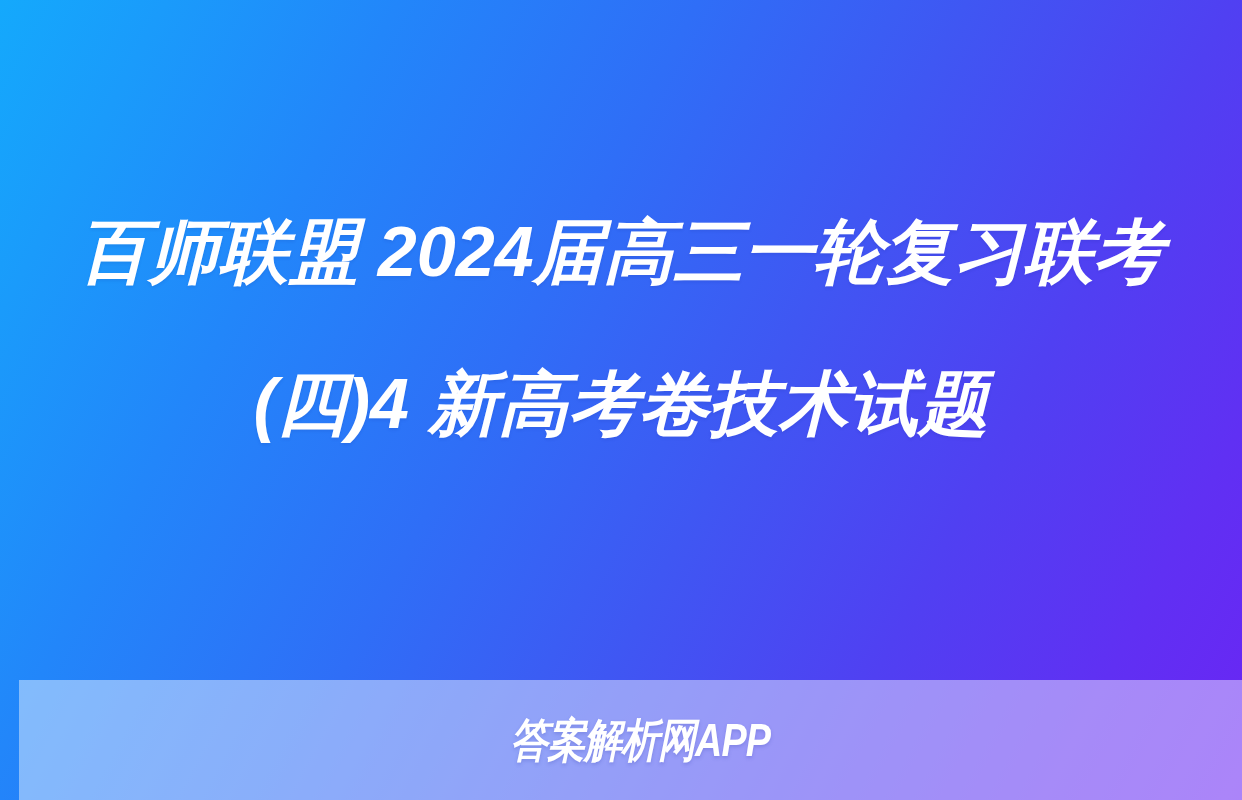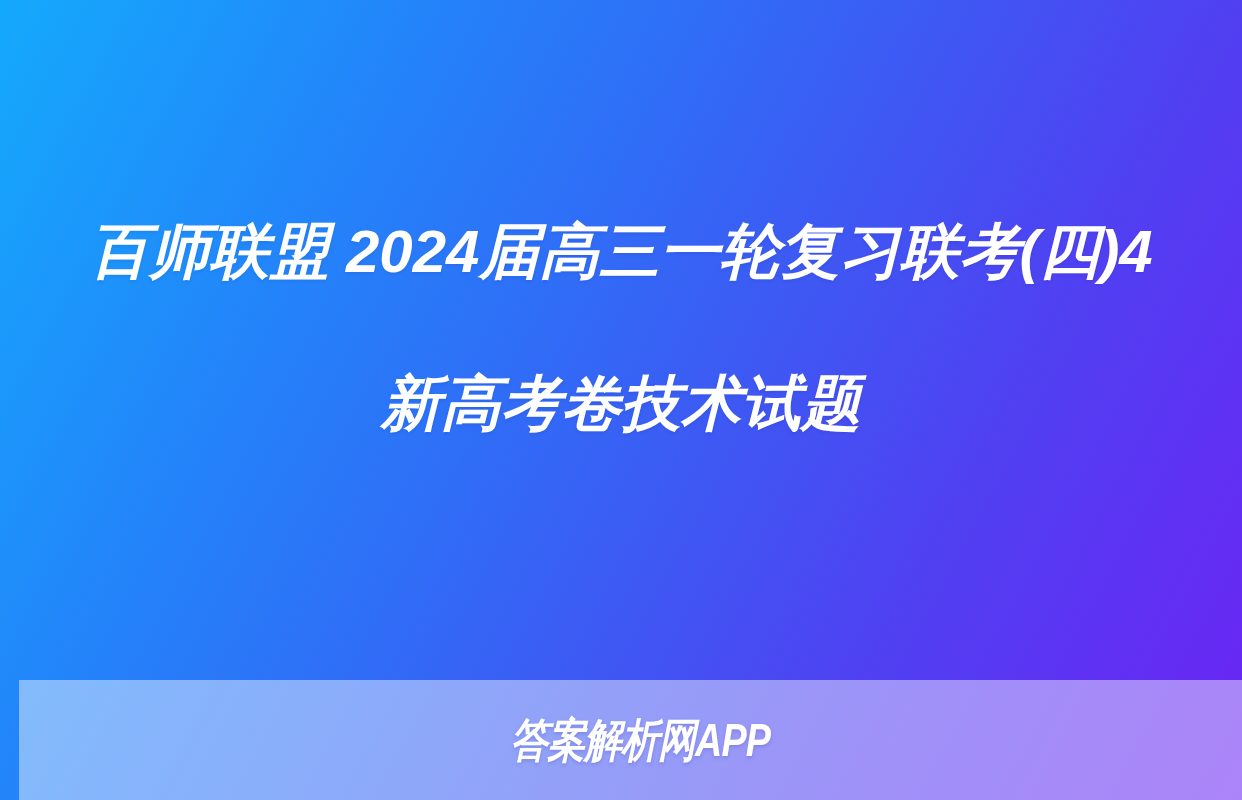--- a/index.html
+++ b/index.html
@@ -32,21 +32,21 @@
   }
 
   
   #title-block {
     position: absolute;
     left: 0;
     top: 176px;
     width: 1242px;
     text-align: center;
     color: #ffffff;
-    font-size: 60px;
+    font-size: 70px;
     line-height: 152px;
     font-weight: 700;
     font-style: italic;
     letter-spacing: 0px;
     white-space: pre-wrap;
     word-break: break-all;
     padding: 0 78px;
     box-sizing: border-box;
     text-shadow: 0 2px 3px rgba(20, 40, 140, 0.10);
   }

